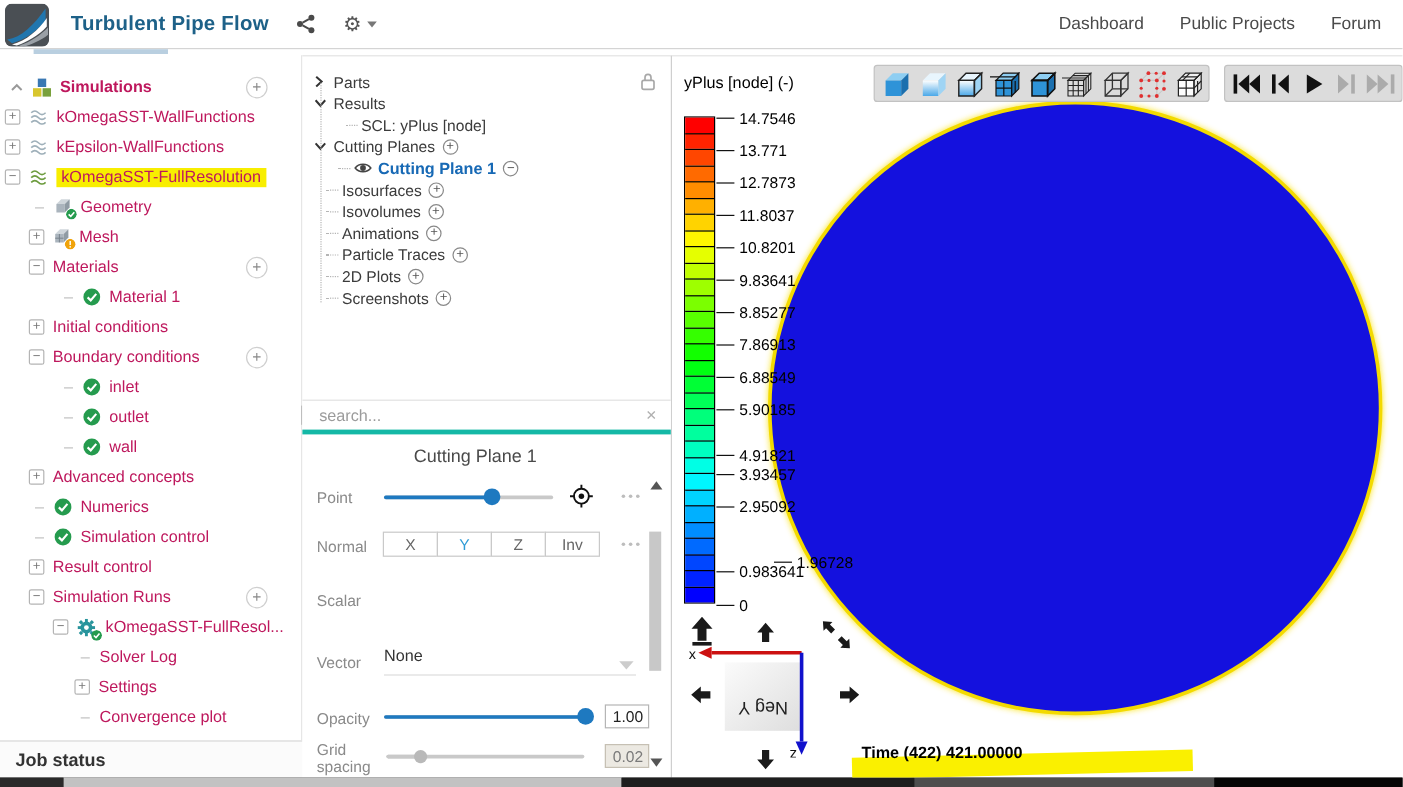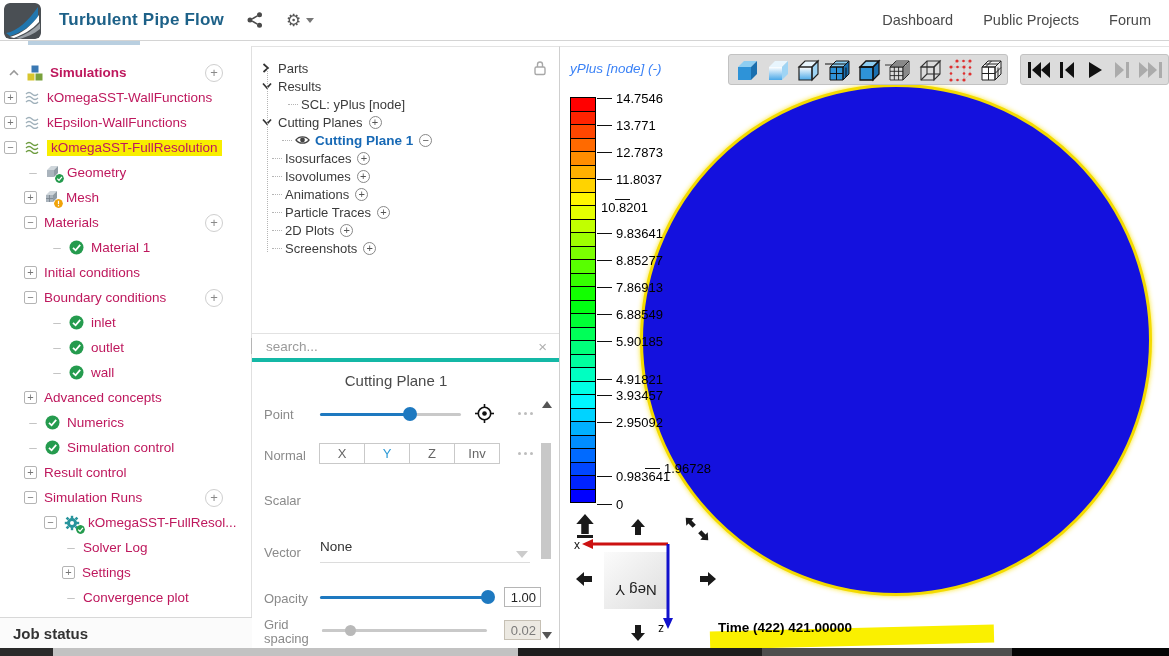--- a/index.html
+++ b/index.html
@@ -93,21 +93,21 @@
   .arrow-up { top:2px; border-bottom:7px solid #555; }
   .arrow-dn { bottom:2px; border-top:7px solid #555; }
   .pscroll .thumbv { position:absolute; left:0; top:44px; width:10px; height:116px; background:#c8c8c8; cursor:grab; }
 
   
   .viewport { position:absolute; left:560px; top:46px; width:609px; height:602px; background:#fff;
               border-top:1px solid #e3e3e3; overflow:hidden; }
   .pipe-circle { position:absolute; left:80px; top:37px; width:512px; height:512px; border-radius:50%;
                  background:#1411de; border:3px solid #f3da00; box-shadow:0 0 5px rgba(250,225,0,.9); z-index:1; }
   .legend { position:absolute; left:10px; top:14px; z-index:3; }
-  .legend-title { font-size:13.5px; color:#3b82f6; margin-bottom:24px;font-style:italic; }
+  .legend-title { font-size:13.5px; color:#000000; margin-bottom:24px; }
   .colorbar { position:absolute; left:0; top:36px; width:26px; height:406px; border:1px solid #000;
               display:flex; flex-direction:column; }
   .colorbar .seg { flex:1; border-top:1px solid #000; }
   .colorbar .seg:first-child { border-top:none; }
   .legend-ticks { position:absolute; left:27px; top:37px; width:90px; height:406px; }
   .tick { position:absolute; left:0; height:14px; margin-top:-7px; display:flex; align-items:center; }
   .tick .tline { width:15px; height:0; border-top:1.5px solid #111; }
   .tick .tlabel { margin-left:4px; font-size:13px; color:#000; white-space:nowrap; }
 
   .vtoolbar { position:absolute; top:7px; height:31px; background:#dcdcdc; border:1px solid #c2c2c2;
@@ -603,21 +603,21 @@
             <span class="tlabel">13.771</span>
           </div>
           <div class="tick" style="top: 54.1333px;">
             <span class="tline"></span>
             <span class="tlabel">12.7873</span>
           </div>
           <div class="tick" style="top: 81.2px;">
             <span class="tline"></span>
             <span class="tlabel">11.8037</span>
           </div>
-          <div class="tick" style="top: 108.267px; flex-direction: column;">
+          <div class="tick" style="top: 108.267px;">
             <span class="tline"></span>
             <span class="tlabel">10.8201</span>
           </div>
           <div class="tick" style="top: 135.333px;">
             <span class="tline"></span>
             <span class="tlabel">9.83641</span>
           </div>
           <div class="tick" style="top: 162.4px;">
             <span class="tline"></span>
             <span class="tlabel">8.85277</span>

